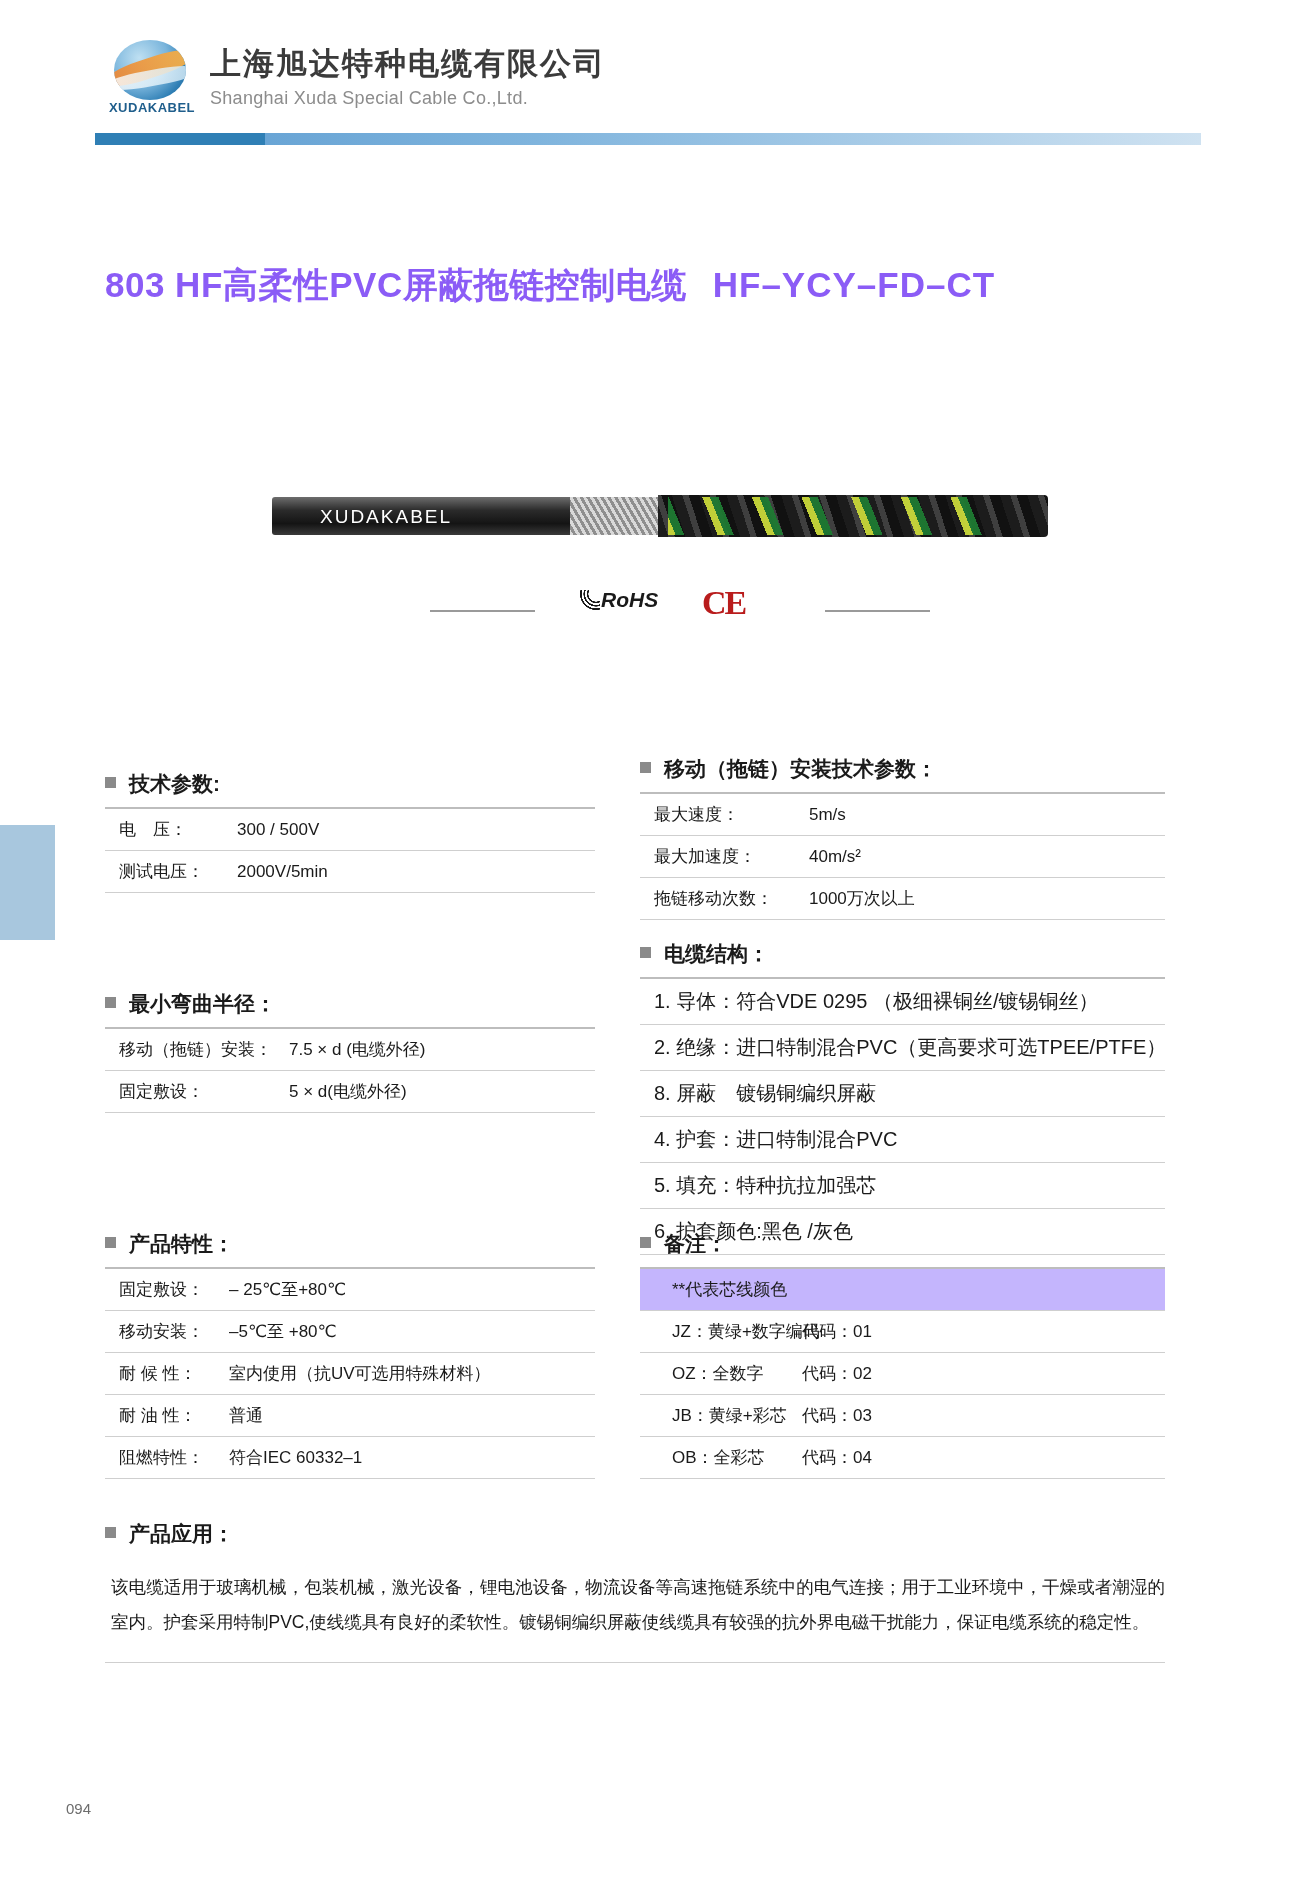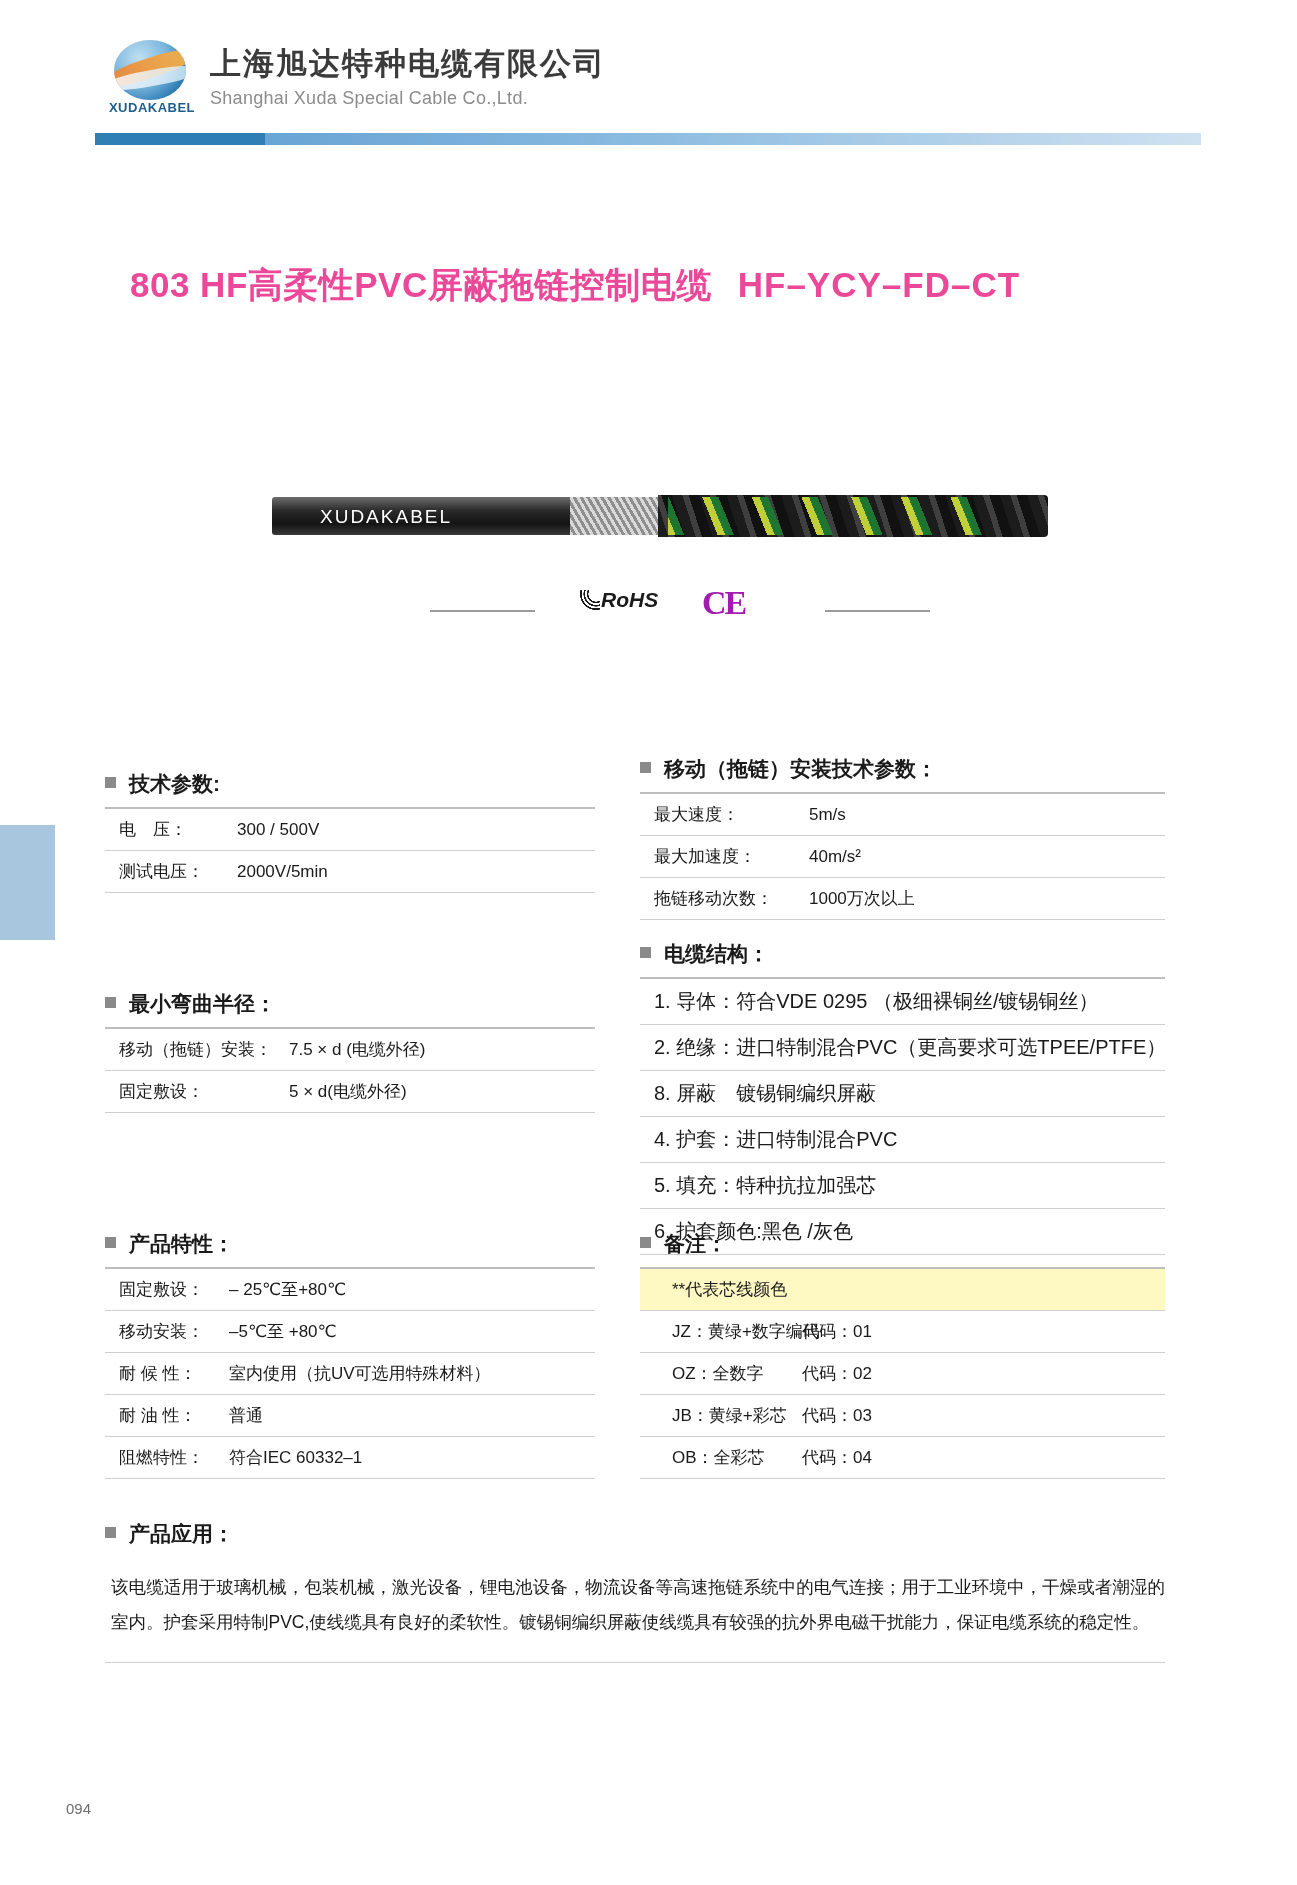--- a/index.html
+++ b/index.html
@@ -61,23 +61,22 @@
 
   
   .left-accent{
     position:absolute;left:0;top:825px;width:55px;height:115px;
     background:#a8c7de;
   }
 
   
   .title{
     position:absolute;left:105px;top:262px;
-    font-size:35px;font-weight:bold;letter-spacing:.5px;color:#ec4899;
+    font-size:35px;font-weight:bold;letter-spacing:.5px;color:#8b5cf6;
     white-space:nowrap;
-    margin-left:25px;
   }
   .title .code{margin-left:26px;letter-spacing:1px;}
 
   
   .cable{
     position:absolute;left:272px;top:487px;width:770px;height:56px;
   }
   .cable .jacket{
     position:absolute;left:0;top:10px;width:300px;height:38px;
     background:linear-gradient(180deg,#6d6d6d 0%,#2b2b2b 35%,#141414 70%,#3a3a3a 100%);
@@ -111,21 +110,21 @@
   .rule-l{position:absolute;left:0;top:24px;width:105px;height:2px;background:#9a9a9a;}
   .rule-r{position:absolute;right:0;top:24px;width:105px;height:2px;background:#9a9a9a;}
   .rohs{position:absolute;left:150px;top:2px;font-size:21px;font-weight:bold;color:#1a1a1a;font-style:italic;text-align:right;}
   .rohs .leaf{
     display:inline-block;width:20px;height:20px;margin-right:1px;vertical-align:-3px;
     background:
       radial-gradient(circle at 80% 20%, transparent 63%, #1a1a1a 64% 70%, transparent 71%),
       radial-gradient(circle at 80% 20%, transparent 48%, #1a1a1a 49% 55%, transparent 56%),
       radial-gradient(circle at 80% 20%, transparent 33%, #1a1a1a 34% 40%, transparent 41%);
   }
-  .ce{position:absolute;left:272px;top:-2px;font-size:34px;font-weight:bold;letter-spacing:-2px;color:#a21caf;font-family:"Liberation Serif",serif;}
+  .ce{position:absolute;left:272px;top:-2px;font-size:34px;font-weight:bold;letter-spacing:-2px;color:#b91c1c;font-family:"Liberation Serif",serif;}
 
   
   .sec{position:absolute;}
   .sec-title{
     font-size:21px;font-weight:bold;color:#1a1a1a;white-space:nowrap;
     padding-left:24px;position:relative;
   }
   .sec-title:before{
     content:"";position:absolute;left:0;top:7px;width:11px;height:11px;background:#8a8a8a;
   }
@@ -134,21 +133,21 @@
   .row{
     display:flex;align-items:center;
     border-bottom:1px solid #cfcfcf;
     font-size:17px;color:#1a1a1a;
     padding:9px 0 9px 14px;
     box-sizing:border-box;
     min-height:38px;
   }
   .row .k{flex:0 0 auto;white-space:nowrap;}
   .row .v{white-space:nowrap;}
-  .row.shaded{background:#fef9c3;}
+  .row.shaded{background:#c4b5fd;}
   .list-row{
     border-bottom:1px solid #cfcfcf;
     font-size:20px;color:#1a1a1a;
     padding:9px 0 9px 14px;
     min-height:38px;box-sizing:border-box;white-space:nowrap;
   }
 
   
   #sec-tech{left:105px;top:770px;width:490px;}
   #sec-tech .row .k{width:118px;}

